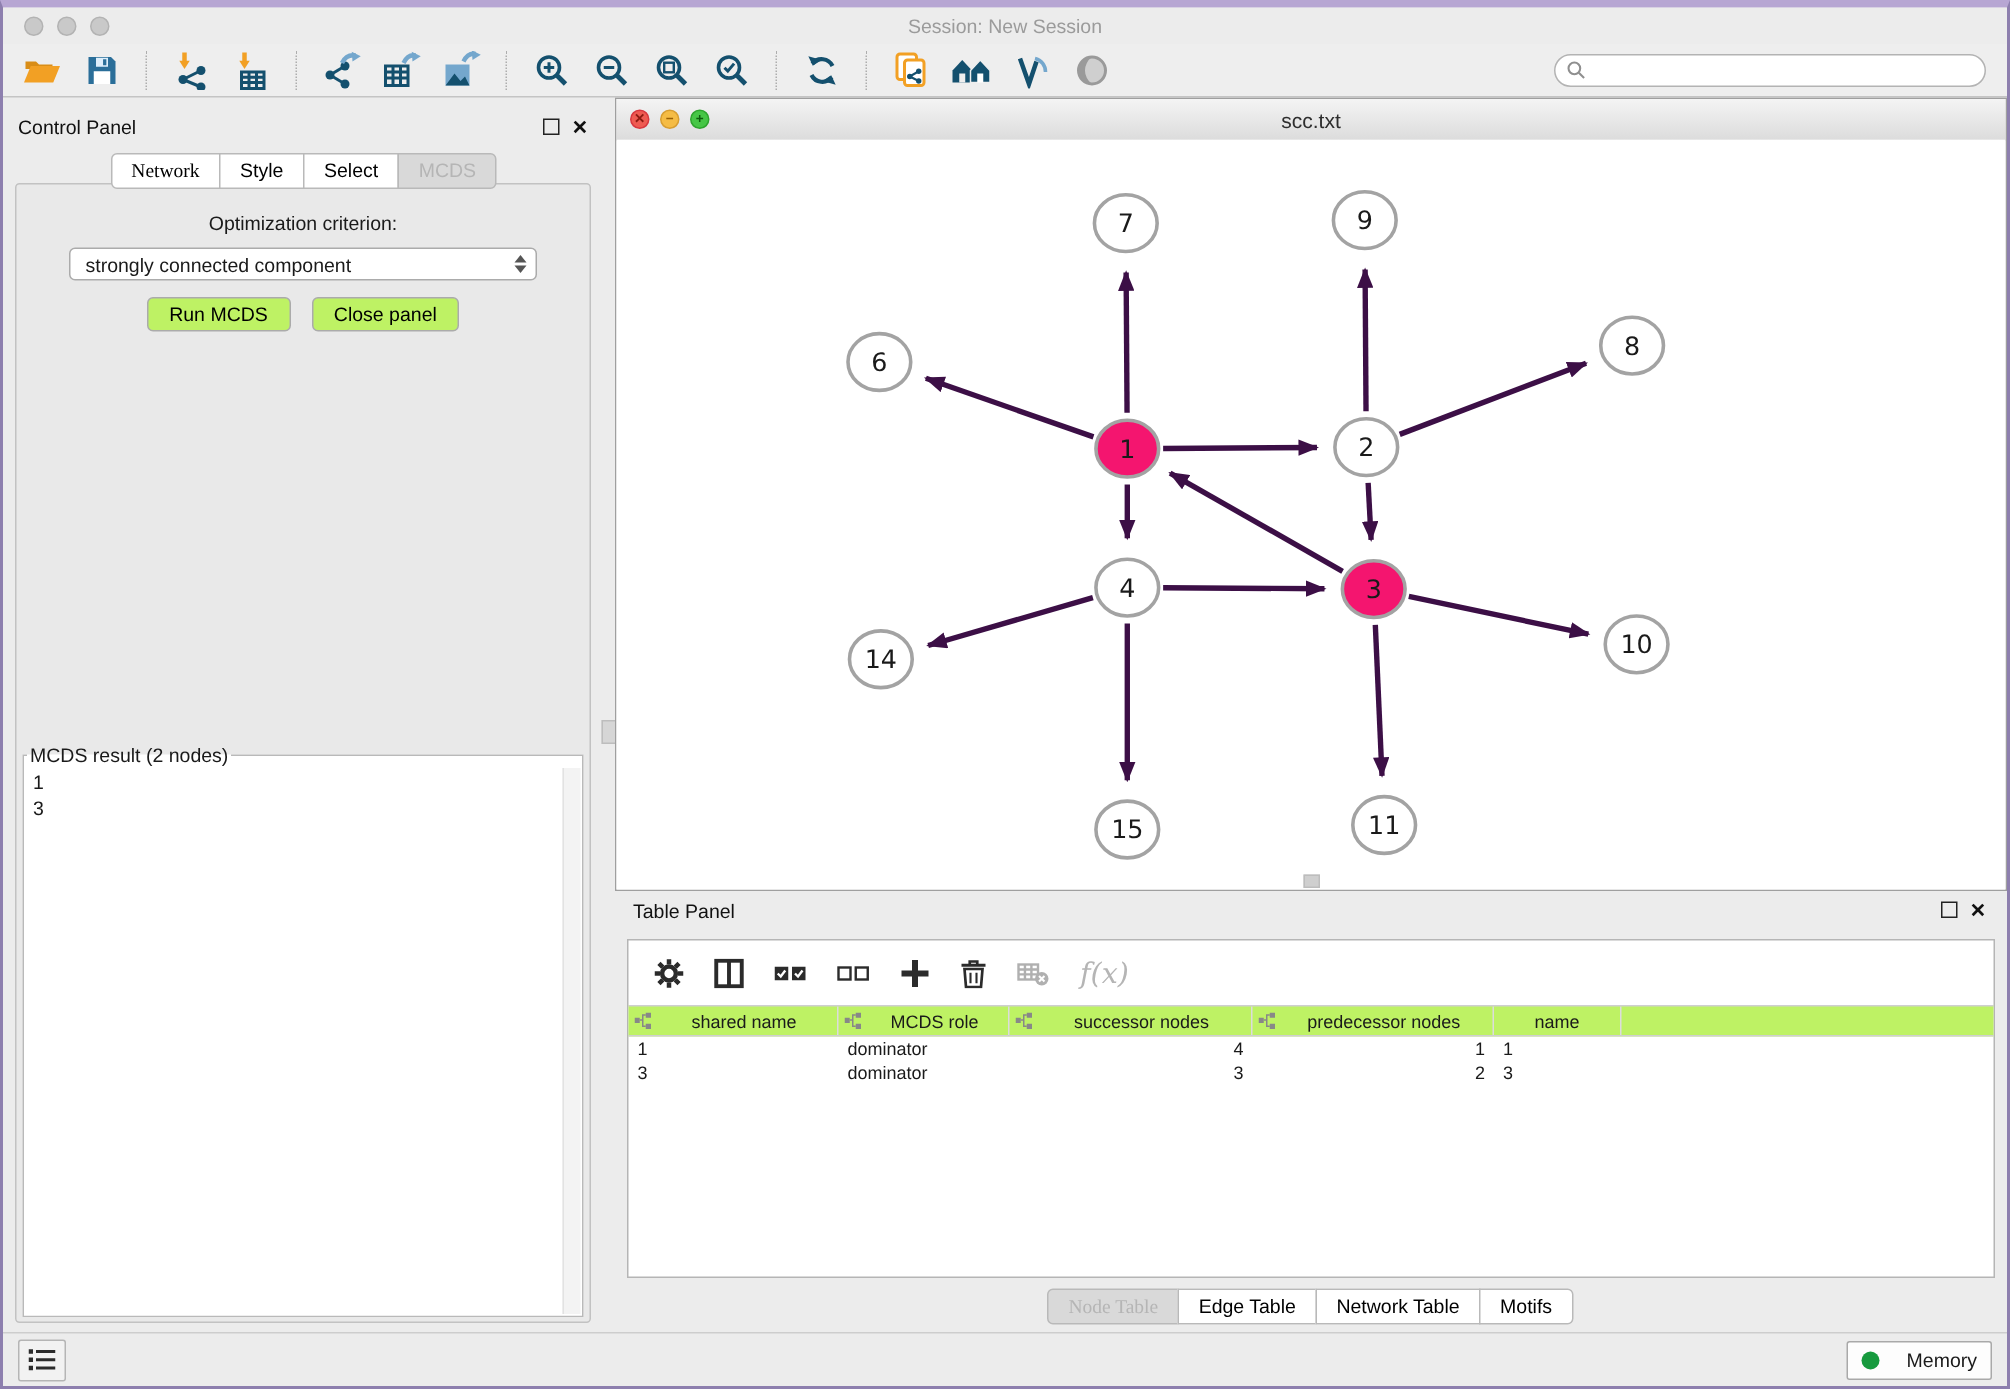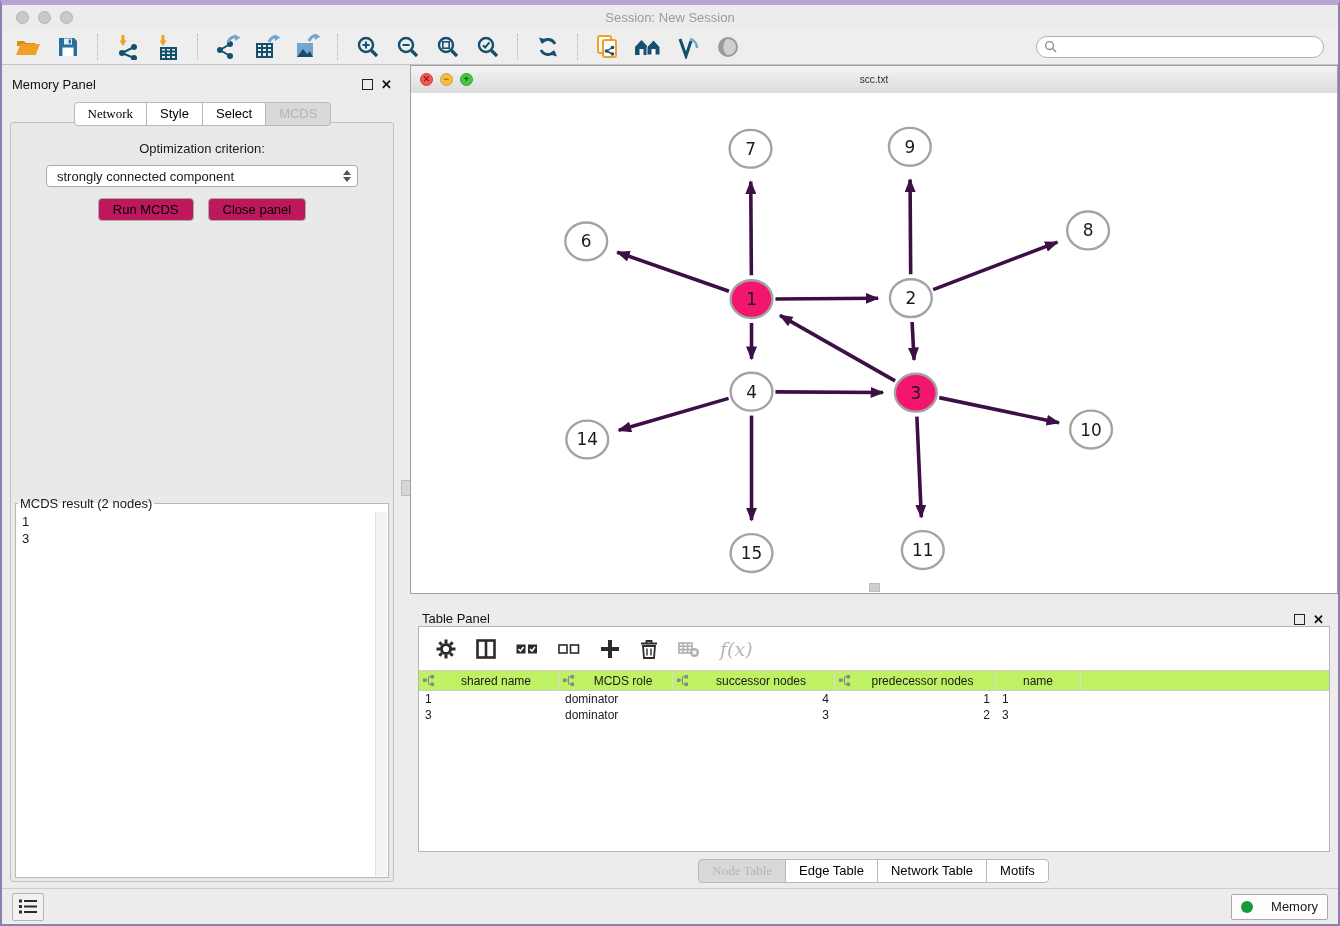--- a/index.html
+++ b/index.html
@@ -42,45 +42,45 @@
   .cp-content { position:absolute; left:8px; right:10px; top:57px; bottom:6px;
     background:#e9e9e9; border:1px solid #c2c2c2; border-radius:3px; }
   .opt-label { margin-top:18px; text-align:center; font-size:13px; }
   .criterion { margin:9px auto 0; width:312px; height:22px; background:#fff; border:1px solid #ababab;
     border-radius:4px; display:flex; align-items:center; padding:0 6px 0 10px; box-sizing:border-box; }
   .criterion .val { flex:1; font-size:13px; }
   .stepper { display:flex; flex-direction:column; gap:2px; }
   .stepper .up { width:0; height:0; border-left:4px solid transparent; border-right:4px solid transparent; border-bottom:5px solid #555; }
   .stepper .dn { width:0; height:0; border-left:4px solid transparent; border-right:4px solid transparent; border-top:5px solid #555; }
   .btn-row { display:flex; justify-content:center; gap:14px; margin-top:11px; }
-  .btn { background:#be185d; border:1px solid #ababab; border-radius:4px; padding:3px 14px; font-size:13px; }
+  .btn { background:#bef264; border:1px solid #ababab; border-radius:4px; padding:3px 14px; font-size:13px; }
   fieldset.result { position:absolute; left:4px; right:4px; top:373px; bottom:3px;
     border:1px solid #b9b9b9; margin:0; padding:0; background:#fff; }
   fieldset.result legend { font-size:13px; padding:0 2px; margin-left:2px; background:transparent; }
   .result-inner { position:absolute; inset:0; background:#fff; padding:2px 0 0 6px; font-size:13px; line-height:17px; }
   .result-scroll { position:absolute; top:1px; bottom:1px; right:1px; width:11px; background:#f3f3f3; border-left:1px solid #e2e2e2; }
   
   .right-col { position:absolute; left:406px; right:0; top:0; bottom:0; }
   .network-window { position:absolute; left:2px; right:0; top:0; height:529px;
     border:1px solid #9f9f9f; background:#fff; box-sizing:border-box; }
   .nw-titlebar { height:27px; background:linear-gradient(#f4f4f4,#dcdcdc); border-bottom:1px solid #b1b1b1; position:relative;
     display:flex; align-items:center; }
   .nw-lights { display:flex; gap:7px; padding-left:9px; z-index:2; }
   .nwl { width:13px; height:13px; border-radius:50%; font-size:9px; font-weight:bold; color:#7a3c00;
     display:flex; align-items:center; justify-content:center; line-height:1; box-sizing:border-box; }
   .nwl.red { background:#ee5b52; border:1px solid #d8383f; color:#8c1b12; }
   .nwl.yellow { background:#f5bc45; border:1px solid #d89e31; color:#9a6003; }
   .nwl.green { background:#46c646; border:1px solid #2ea52e; color:#0d5d0d; }
-  .nw-title { position:absolute; left:0; right:0; text-align:center; font-size:10px; color:#2e2e2e; }
+  .nw-title { position:absolute; left:0; right:0; text-align:center; font-size:14px; color:#2e2e2e; }
   .nw-canvas { position:absolute; left:0; right:0; top:27px; bottom:0; background:#fff; }
   .nw-canvas svg { width:100%; height:100%; display:block; }
   .nw-hthumb { position:absolute; bottom:1px; left:calc(50% - 5px); width:9px; height:7px; background:#cfcfcf; border:1px solid #bdbdbd; }
   
   .table-panel { position:absolute; left:2px; right:0; top:529px; bottom:0; }
-  .tp-header { height:26px; display:flex; align-items:flex-end; padding:6px 14px 0 12px;gap:16px; }
+  .tp-header { height:26px; display:flex; align-items:flex-start; padding:6px 14px 0 12px;gap:16px; }
   .tp-content { position:absolute; left:8px; right:8px; top:32px; bottom:36px; background:#fff; border:1px solid #b5b5b5; }
   .tp-toolbar { height:43px; display:flex; align-items:center; gap:20px; padding-left:17px; }
   .tp-tool { display:flex; align-items:center; justify-content:center; }
   .fx { font-family:"DejaVu Serif", serif; font-style:italic; font-size:19px; color:#b5b5b5; }
   .thead { display:flex; background:#bef264; border-top:1px solid #cfcfcf; border-bottom:1px solid #cfcfcf; height:19px; font-size:12px; }
   .th { display:flex; align-items:center; box-sizing:border-box; border-right:1px solid #dcdcdc; padding:0 4px; gap:4px; }
   .th .lbl { flex:1; text-align:center; }
   .trow { display:flex; height:16px; font-size:12px; align-items:center; }
   .td { box-sizing:border-box; padding:0 6px; overflow:hidden; white-space:nowrap; }
   .c0 { width:140px; } .c1 { width:114px; } .c2 { width:162px; } .c3 { width:161px; } .c4 { width:85px; }
@@ -268,21 +268,21 @@
       <path d="M9.2 9.2 L13 13" stroke="#8f8f8f" stroke-width="1.5"></path>
     </svg>
     <input placeholder="" style="">
   </div>
 </div>
 
 <div class="main">
 
   <div class="control-panel">
     <div class="cp-header">
-      <span class="panel-title">Memory Panel</span>
+      <span class="panel-title">Control Panel</span>
       <span class="panel-hdr-icons">
         <span class="float-ic"></span>
         <span class="close-ic">✕</span>
       </span>
     </div>
     <div class="cp-tabs">
       <div class="tab">Network</div>
       <div class="tab">Style</div>
       <div class="tab">Select</div>
       <div class="tab active">MCDS</div>

